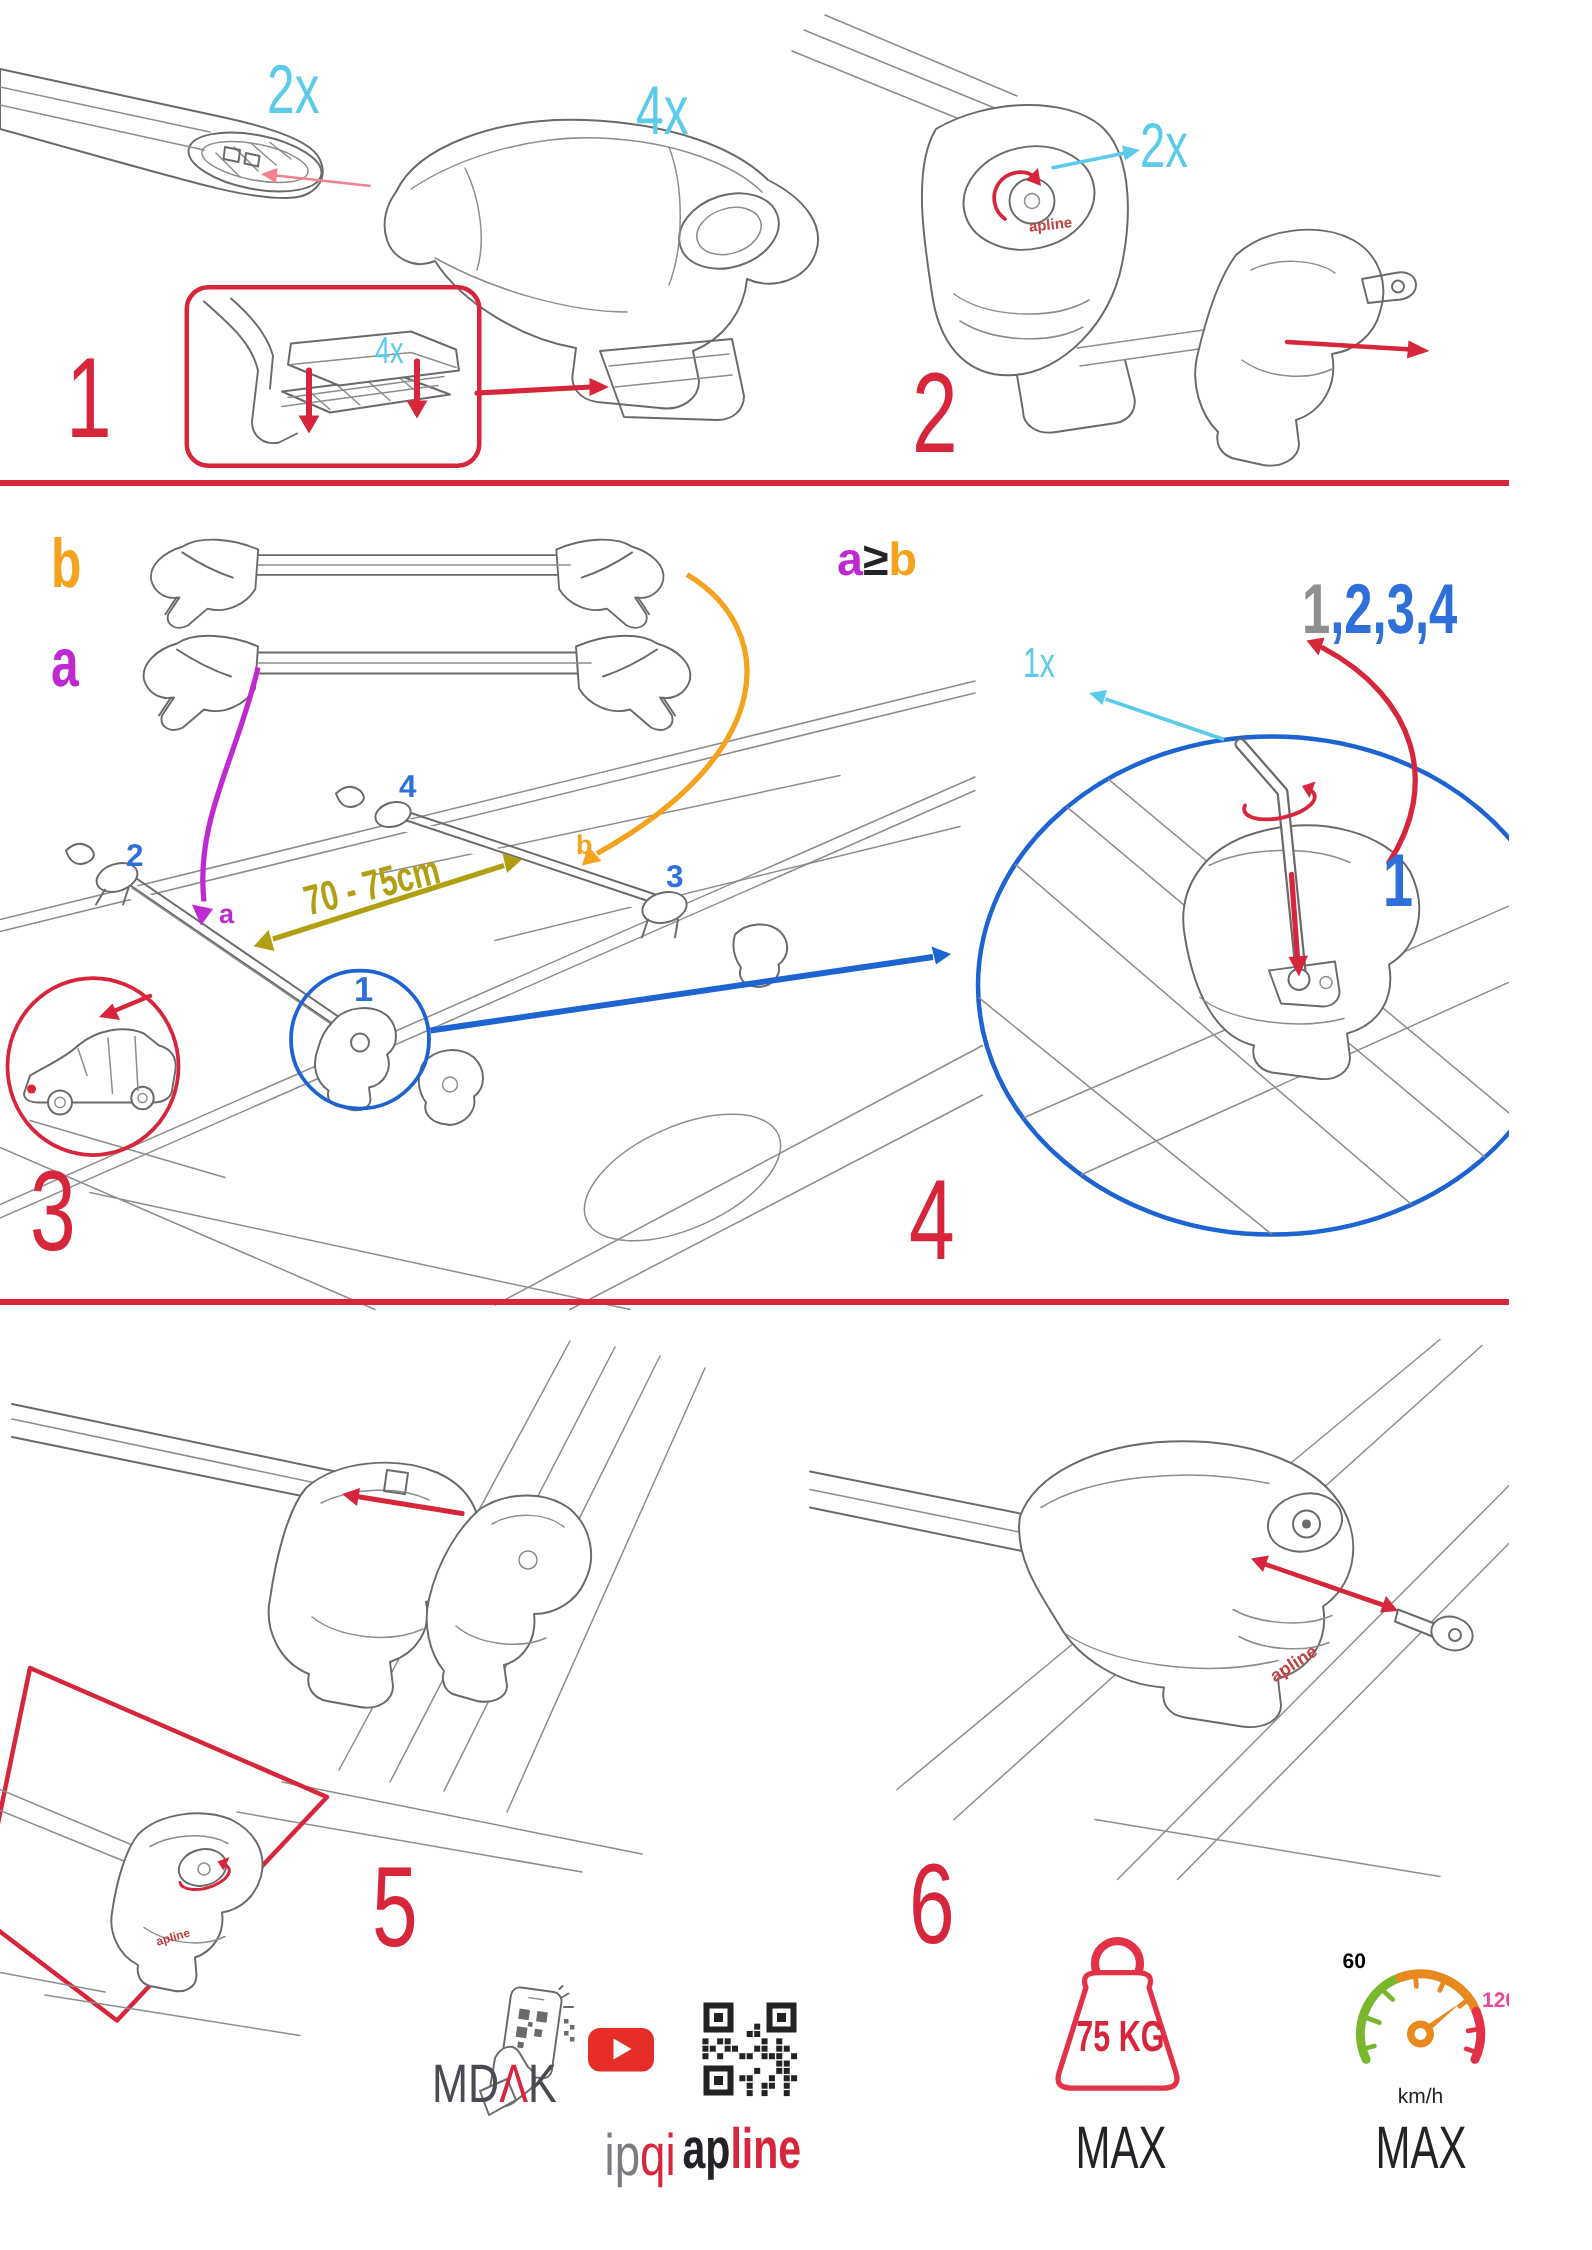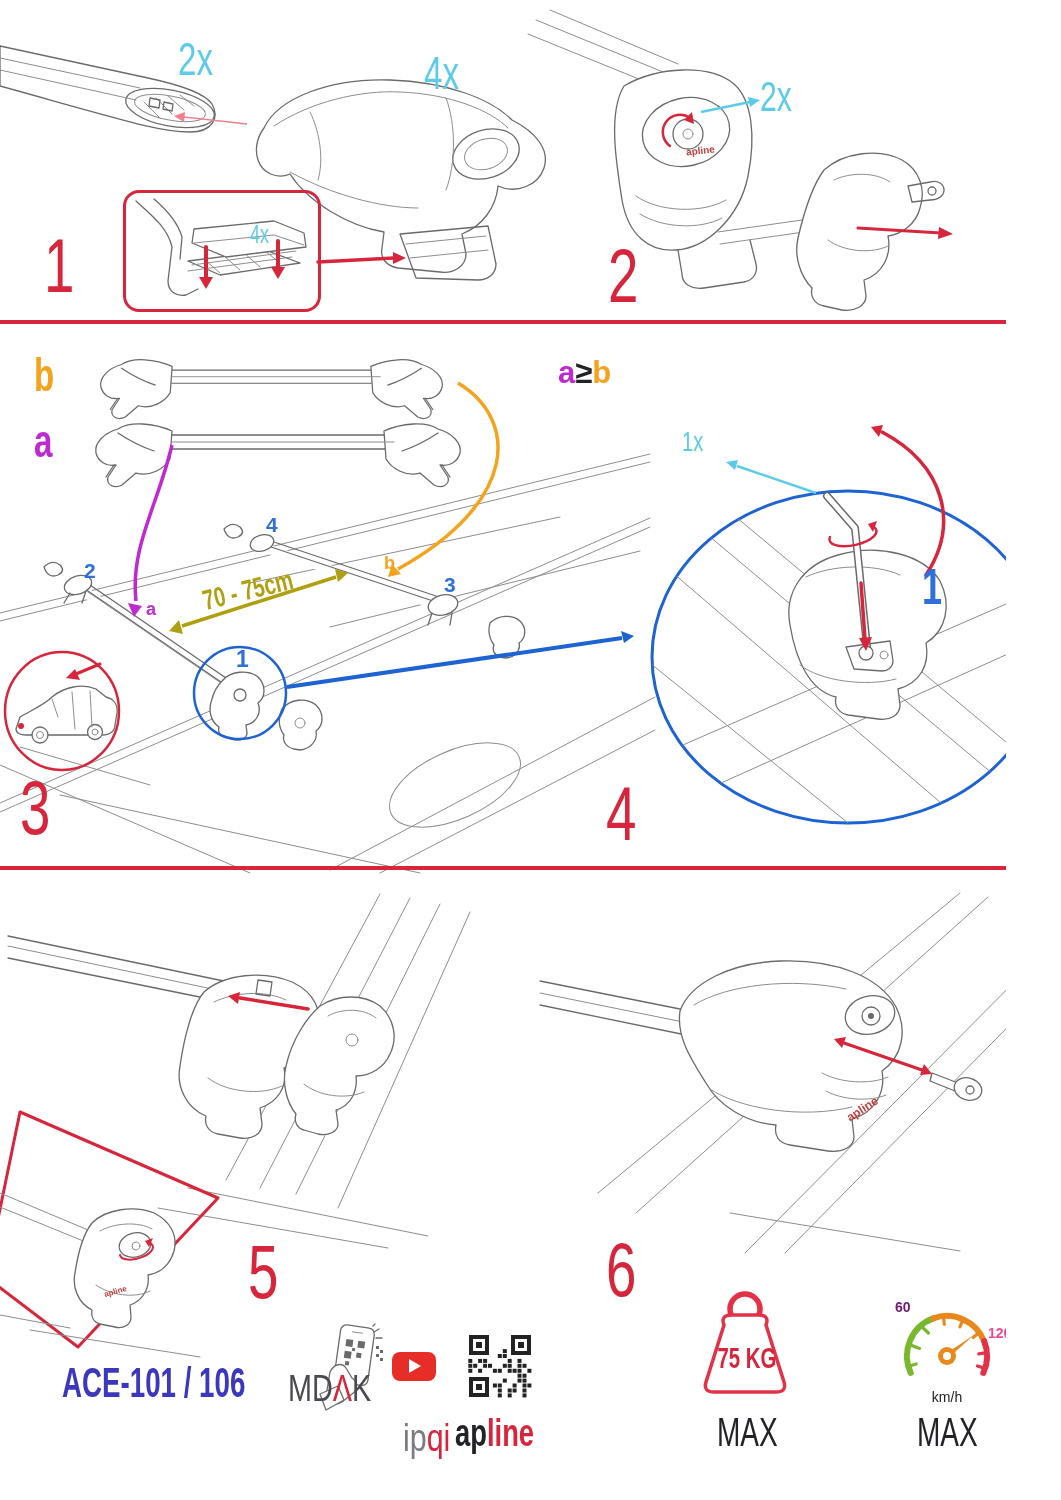--- a/index.html
+++ b/index.html
@@ -228,20 +228,23 @@
     <circle class="rdf" cx="21" cy="401" r="3"></circle>
     <line class="rd" x1="100" y1="339" x2="76" y2="349" stroke-width="3"></line>
     <polygon class="rdf" points="66,353 75,344 80,355"></polygon>
   </svg>
 
   <div class="t orange" style="left:34px;top:352px;font-size:46px;font-weight:700"><span class="cx">b</span></div>
   <div class="t magenta" style="left:34px;top:418px;font-size:46px;font-weight:700"><span class="cx">a</span></div>
   <div class="t" style="left:558px;top:357px;font-size:31px;font-weight:700">
     <span class="magenta">a</span><span class="ink">≥</span><span class="orange">b</span>
   </div>
+  <div class="t" style="left:868px;top:382px;font-size:47px;font-weight:700">
+    <span class="cx"><span class="gray">1</span><span class="blue">,2,3,4</span></span>
+  </div>
   <div class="t cyan" style="left:682px;top:428px;font-size:28px"><span class="cx">1x</span></div>
   <div class="t blue" style="left:922px;top:562px;font-size:50px;font-weight:700"><span class="cx">1</span></div>
   <div class="t blue" style="left:84px;top:560px;font-size:21px;font-weight:700">2</div>
   <div class="t blue" style="left:266px;top:514px;font-size:21px;font-weight:700">4</div>
   <div class="t blue" style="left:444px;top:574px;font-size:21px;font-weight:700">3</div>
   <div class="t blue" style="left:236px;top:648px;font-size:23px;font-weight:700">1</div>
   <div class="t orange" style="left:384px;top:554px;font-size:18px;font-weight:700">b</div>
   <div class="t magenta" style="left:146px;top:600px;font-size:18px;font-weight:700">a</div>
   <div class="t olive" style="left:200px;top:588px;font-size:28px;font-weight:700;transform:rotate(-14deg);transform-origin:0 0"><span class="cx">70 - 75cm</span></div>
   <div class="t num" style="left:20px;top:770px"><span class="cx">3</span></div>
@@ -296,21 +299,20 @@
     <circle class="ln" cx="430" cy="197" r="4"></circle>
     <line class="rd" x1="304" y1="150" x2="382" y2="177" stroke-width="3"></line>
     <polygon class="rdf" points="392,181 380,182 384,171"></polygon>
     <polygon class="rdf" points="294,146 306,144 302,155"></polygon>
   </svg>
   <div class="t" style="left:845px;top:1103px;font-size:12px;color:#c2403f;font-weight:700;transform:rotate(-33deg)"><span>apline</span></div>
 
   <div class="t num" style="left:248px;top:1234px"><span class="cx">5</span></div>
   <div class="t num" style="left:606px;top:1232px"><span class="cx">6</span></div>
 
-  <div class="t" style="left:62px;top:1362px;font-size:42px;color:#3c38bd;font-weight:700"><span class="cx" style="transform:scaleX(.66)">ACE-101 / 106</span></div>
 
   <svg style="left:312px;top:1324px" width="74" height="88" viewBox="0 0 74 88">
     <g transform="rotate(8 40 40)">
       <rect class="ln wh" x="24" y="2" width="34" height="58" rx="6"></rect>
       <line class="lnt" x1="36" y1="8" x2="46" y2="8"></line>
       <g fill="#6a6a6a">
         <rect x="31" y="16" width="7" height="7"></rect>
           <rect x="43" y="16" width="7" height="7"></rect>
         <rect x="31" y="28" width="7" height="7"></rect>
           <rect x="43" y="28" width="5" height="5"></rect>
@@ -417,18 +419,18 @@
       <line x1="93.5" y1="36.2" x2="87.2" y2="41.4"></line>
     </g>
     <g stroke="#e33148" stroke-width="3.2" stroke-linecap="round">
       <line x1="100.8" y1="56.5" x2="92.8" y2="57.9"></line>
       <line x1="99.2" y1="72.5" x2="91.5" y2="69.9"></line>
     </g>
     <polygon points="59.5,58 62.5,62 87.8,39.1" fill="#e8891d"></polygon>
     <circle cx="61" cy="60" r="9" fill="#e8891d"></circle>
     <circle cx="61" cy="60" r="4" fill="#fff"></circle>
   </svg>
-  <div class="t" style="left:895px;top:1300px;font-size:14px;color:#701a75;font-weight:700">60</div>
+  <div class="t" style="left:895px;top:1300px;font-size:14px;color:#000000;font-weight:700">60</div>
   <div class="t" style="left:988px;top:1326px;font-size:14px;color:#ec4899;font-weight:700">120</div>
   <div class="t ink ctr" style="left:886px;top:1390px;width:122px;font-size:14px">km/h</div>
   <div class="t ink ctr" style="left:886px;top:1412px;width:122px;font-size:40px"><span class="cxc">MAX</span></div>
 
 </div>
 
 </body></html>

